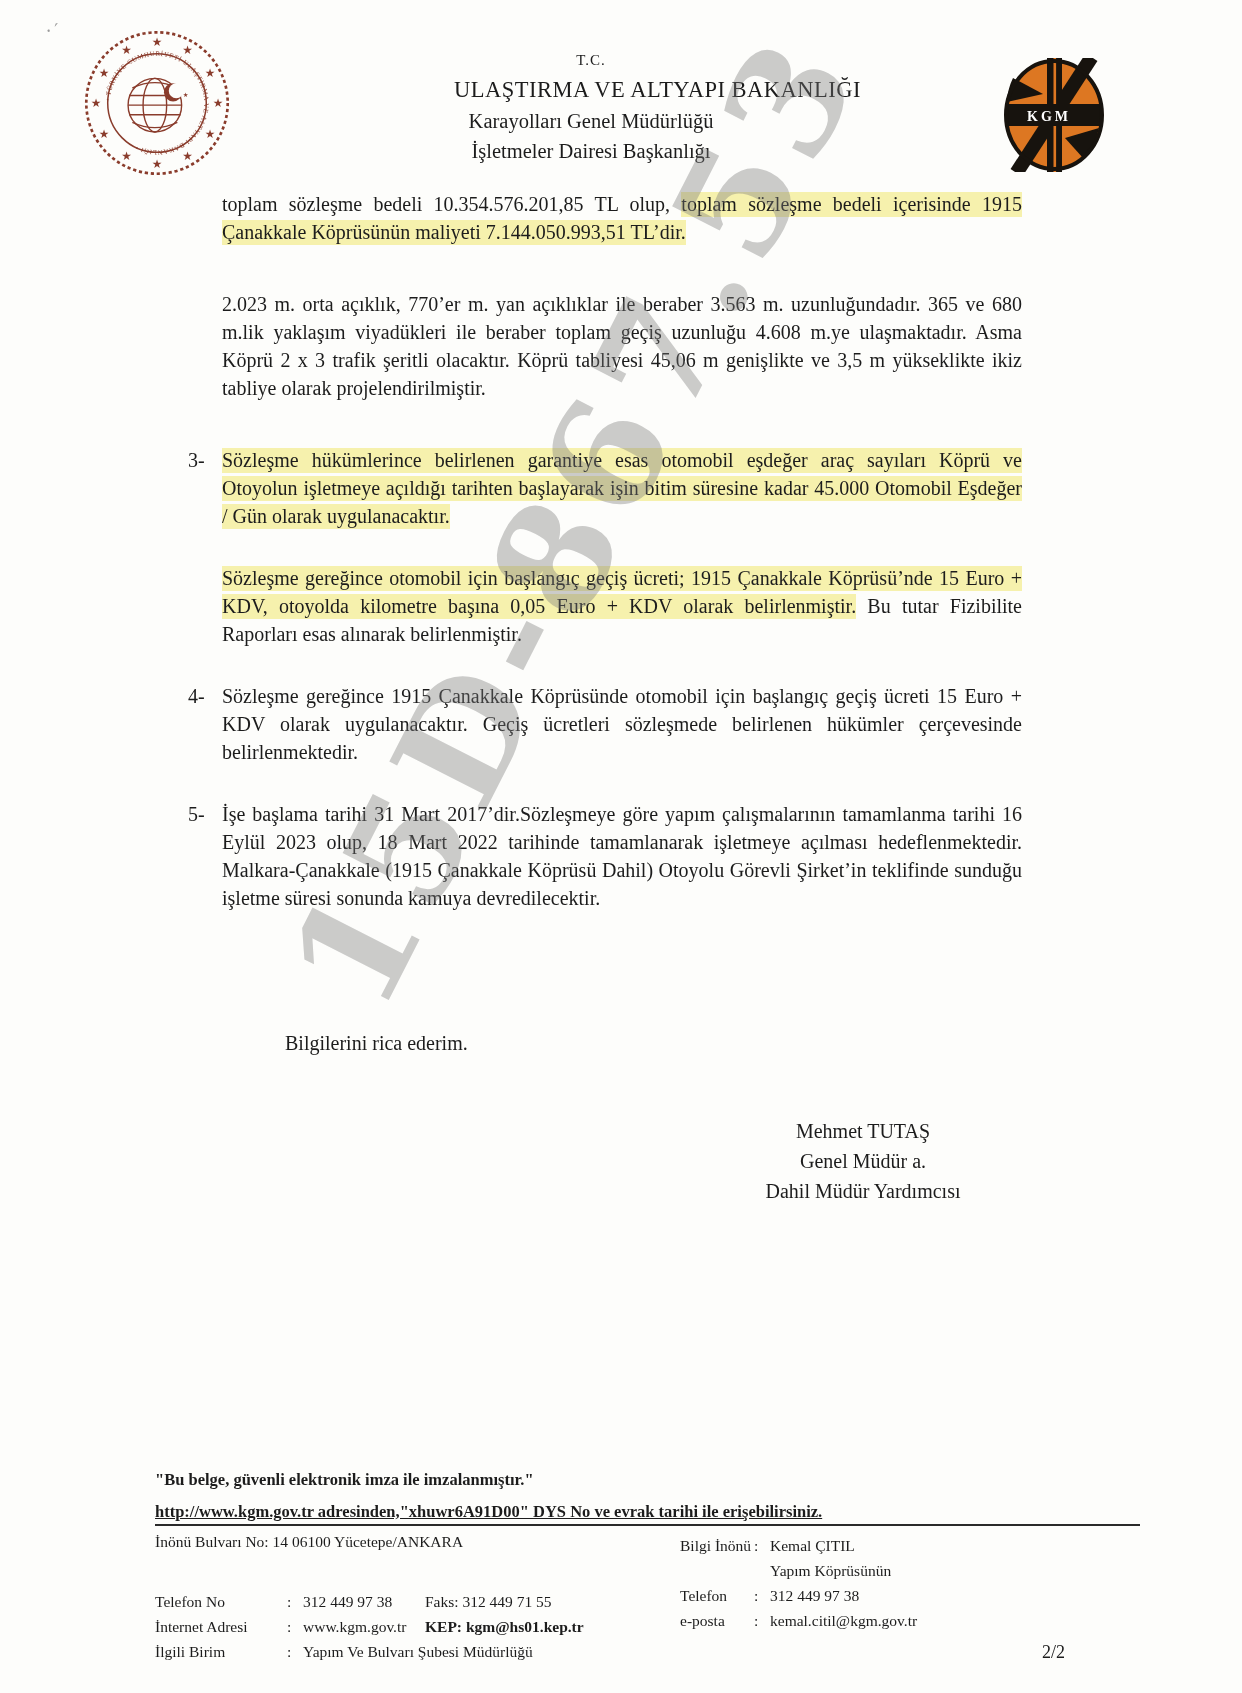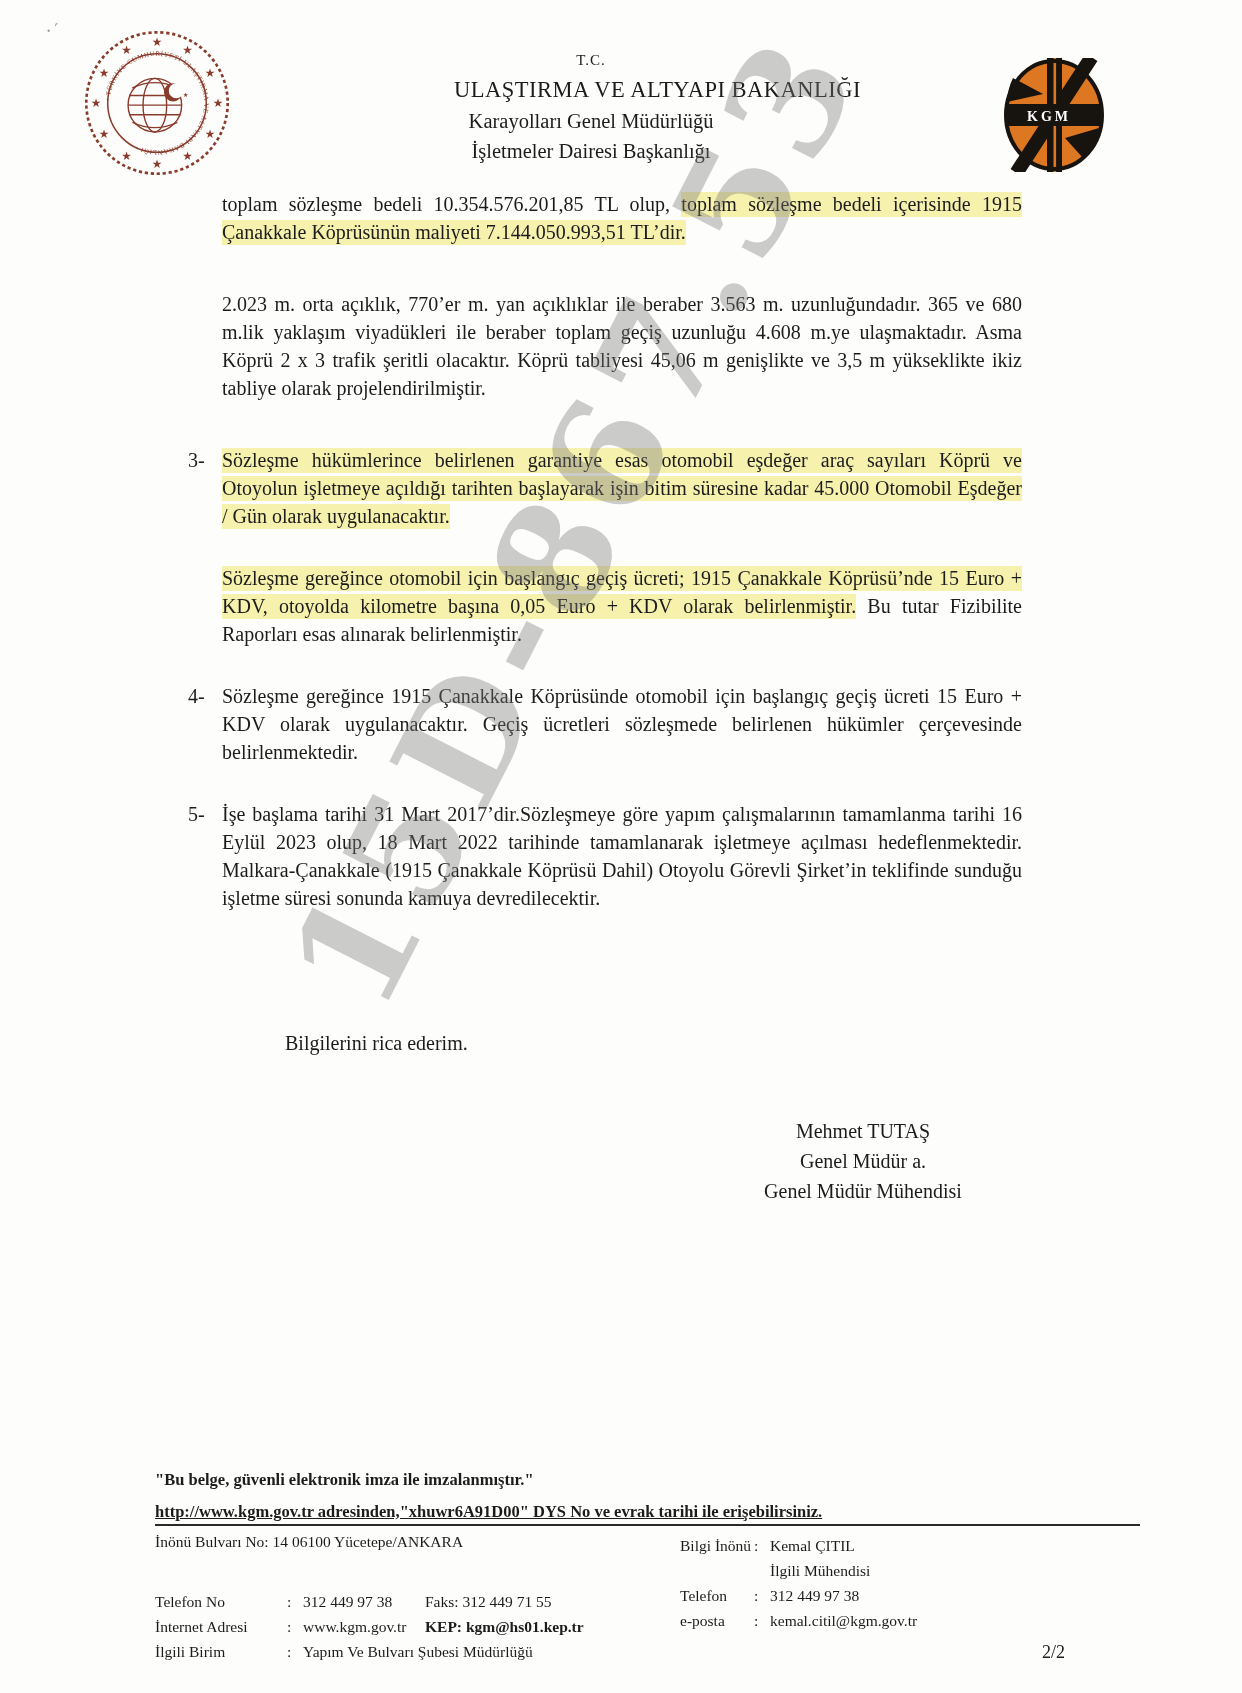--- a/index.html
+++ b/index.html
@@ -137,39 +137,39 @@
       <div class="para"><span class="hl">Sözleşme gereğince otomobil için başlangıç geçiş ücreti; 1915 Çanakkale Köprüsü’nde 15 Euro + KDV, otoyolda kilometre başına 0,05 Euro + KDV olarak belirlenmiştir.</span><span> Bu tutar Fizibilite Raporları esas alınarak belirlenmiştir.</span></div>
       <div class="para"><span class="par-num">4-</span><span>Sözleşme gereğince 1915 Çanakkale Köprüsünde otomobil için başlangıç geçiş ücreti 15 Euro + KDV olarak uygulanacaktır. Geçiş ücretleri sözleşmede belirlenen hükümler çerçevesinde belirlenmektedir.</span></div>
       <div class="para"><span class="par-num">5-</span><span>İşe başlama tarihi 31 Mart 2017’dir.Sözleşmeye göre yapım çalışmalarının tamamlanma tarihi 16 Eylül 2023 olup, 18 Mart 2022 tarihinde tamamlanarak işletmeye açılması hedeflenmektedir. Malkara-Çanakkale (1915 Çanakkale Köprüsü Dahil) Otoyolu Görevli Şirket’in teklifinde sunduğu işletme süresi sonunda kamuya devredilecektir.</span></div>
     </div>
 
   <div class="closing">Bilgilerini rica ederim.</div>
 
   <div class="signature">
     <div>Mehmet TUTAŞ</div>
     <div>Genel Müdür a.</div>
-    <div>Genel Müdür Mühendisi</div>
+    <div>Dahil Müdür Yardımcısı</div>
   </div>
 
   <div class="footer">
     <div class="f-notice">"Bu belge, güvenli elektronik imza ile imzalanmıştır."</div>
     <div class="f-access">http://www.kgm.gov.tr adresinden,"xhuwr6A91D00" DYS No ve evrak tarihi ile erişebilirsiniz.</div>
     <div class="f-rule"></div>
     <div class="f-cols">
       <div class="f-left">
         <div class="f-address">İnönü Bulvarı No: 14 06100 Yücetepe/ANKARA</div>
         <div id="f-left-rows">
             <div class="frow"><span class="flabel">Telefon No</span><span class="fcolon">:</span><span>312 449 97 38</span><span class="fextra">Faks:   312 449 71 55</span></div>
             <div class="frow"><span class="flabel">İnternet Adresi</span><span class="fcolon">:</span><span>www.kgm.gov.tr</span><span class="fextra bold">KEP: kgm@hs01.kep.tr</span></div>
             <div class="frow"><span class="flabel">İlgili Birim</span><span class="fcolon">:</span><span>Yapım Ve Bulvarı Şubesi Müdürlüğü</span></div>
           </div>
       </div>
       <div class="f-right" id="f-right-rows">
           <div class="frow"><span class="flabel2">Bilgi İnönü</span><span class="fcolon2">:</span><span>Kemal ÇITIL</span></div>
-          <div class="frow"><span class="flabel2"></span><span class="fcolon2"></span><span>İlgili Mühendisi</span></div>
+          <div class="frow"><span class="flabel2"></span><span class="fcolon2"></span><span>Yapım Köprüsünün</span></div>
           <div class="frow"><span class="flabel2">Telefon</span><span class="fcolon2">:</span><span>312 449 97 38</span></div>
           <div class="frow"><span class="flabel2">e-posta</span><span class="fcolon2">:</span><span>kemal.citil@kgm.gov.tr</span></div>
         </div>
     </div>
   </div>
 
   <div class="page-num">2/2</div>
 
 </div>
 

